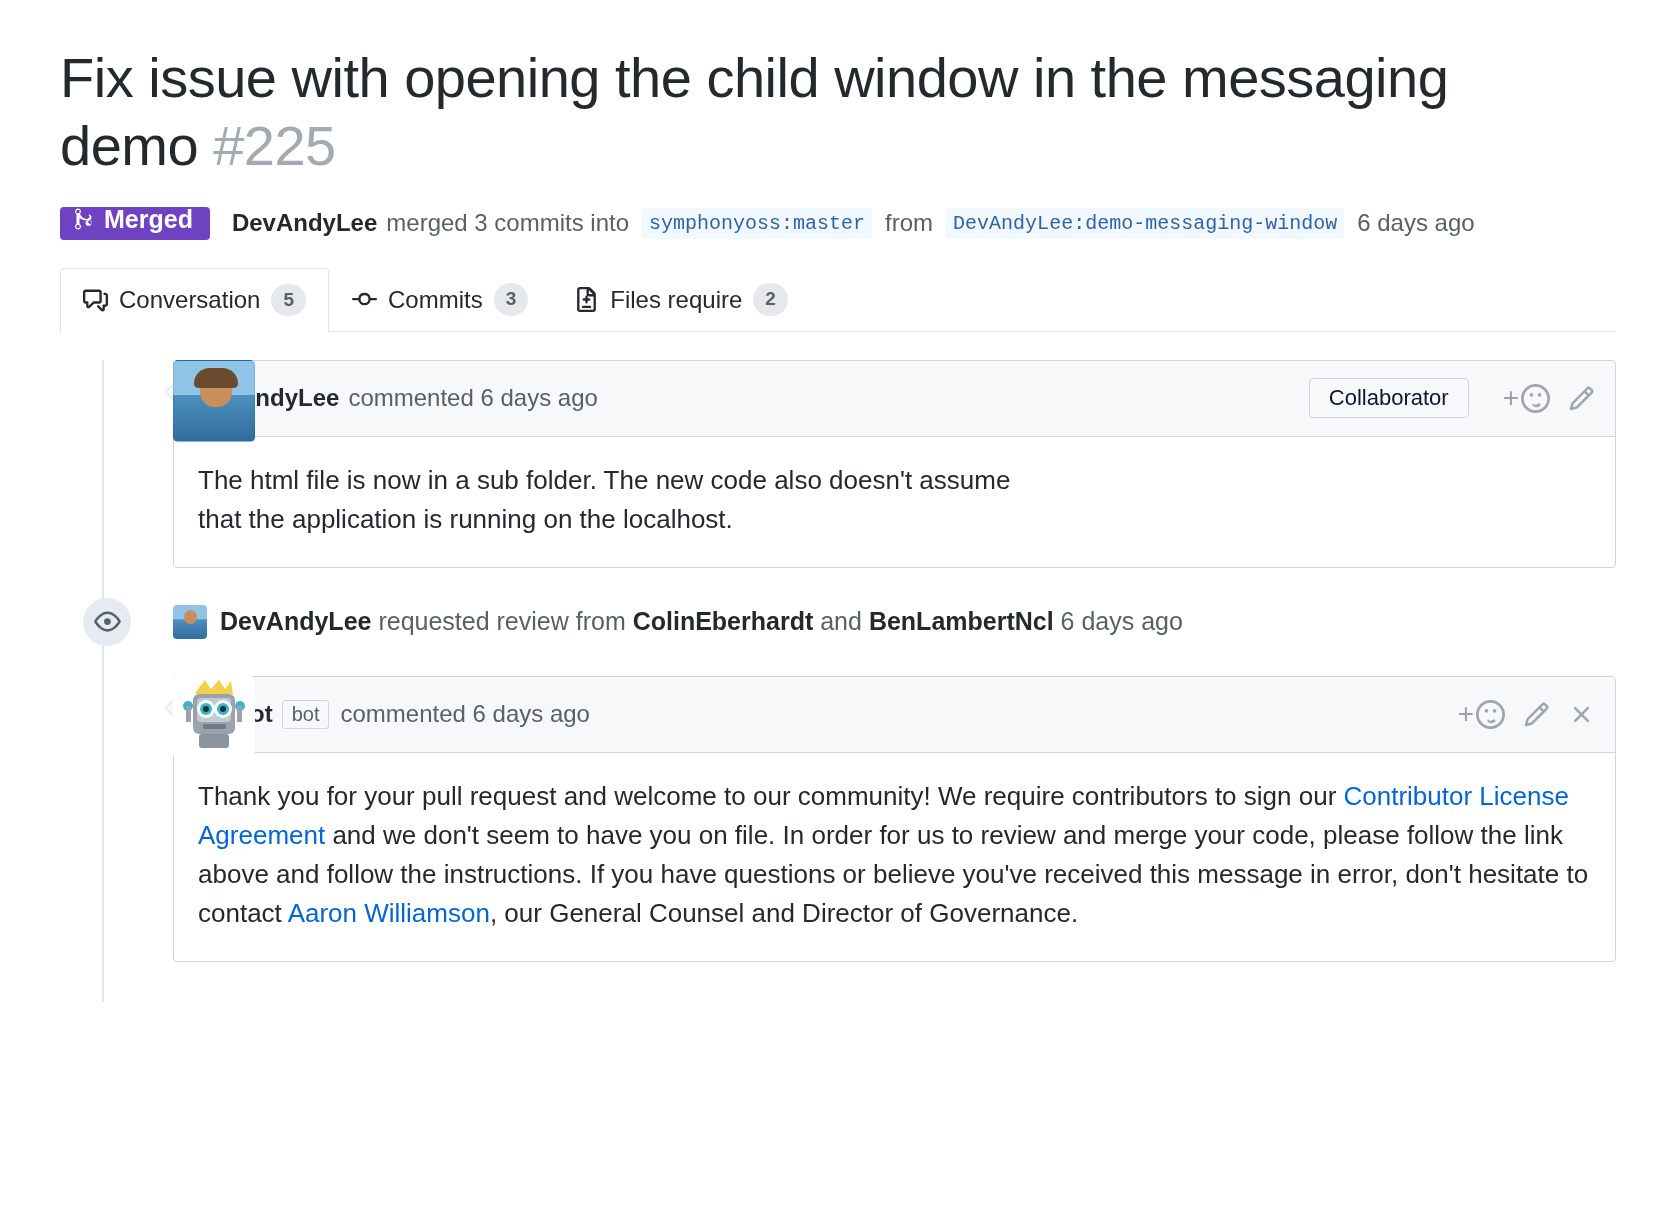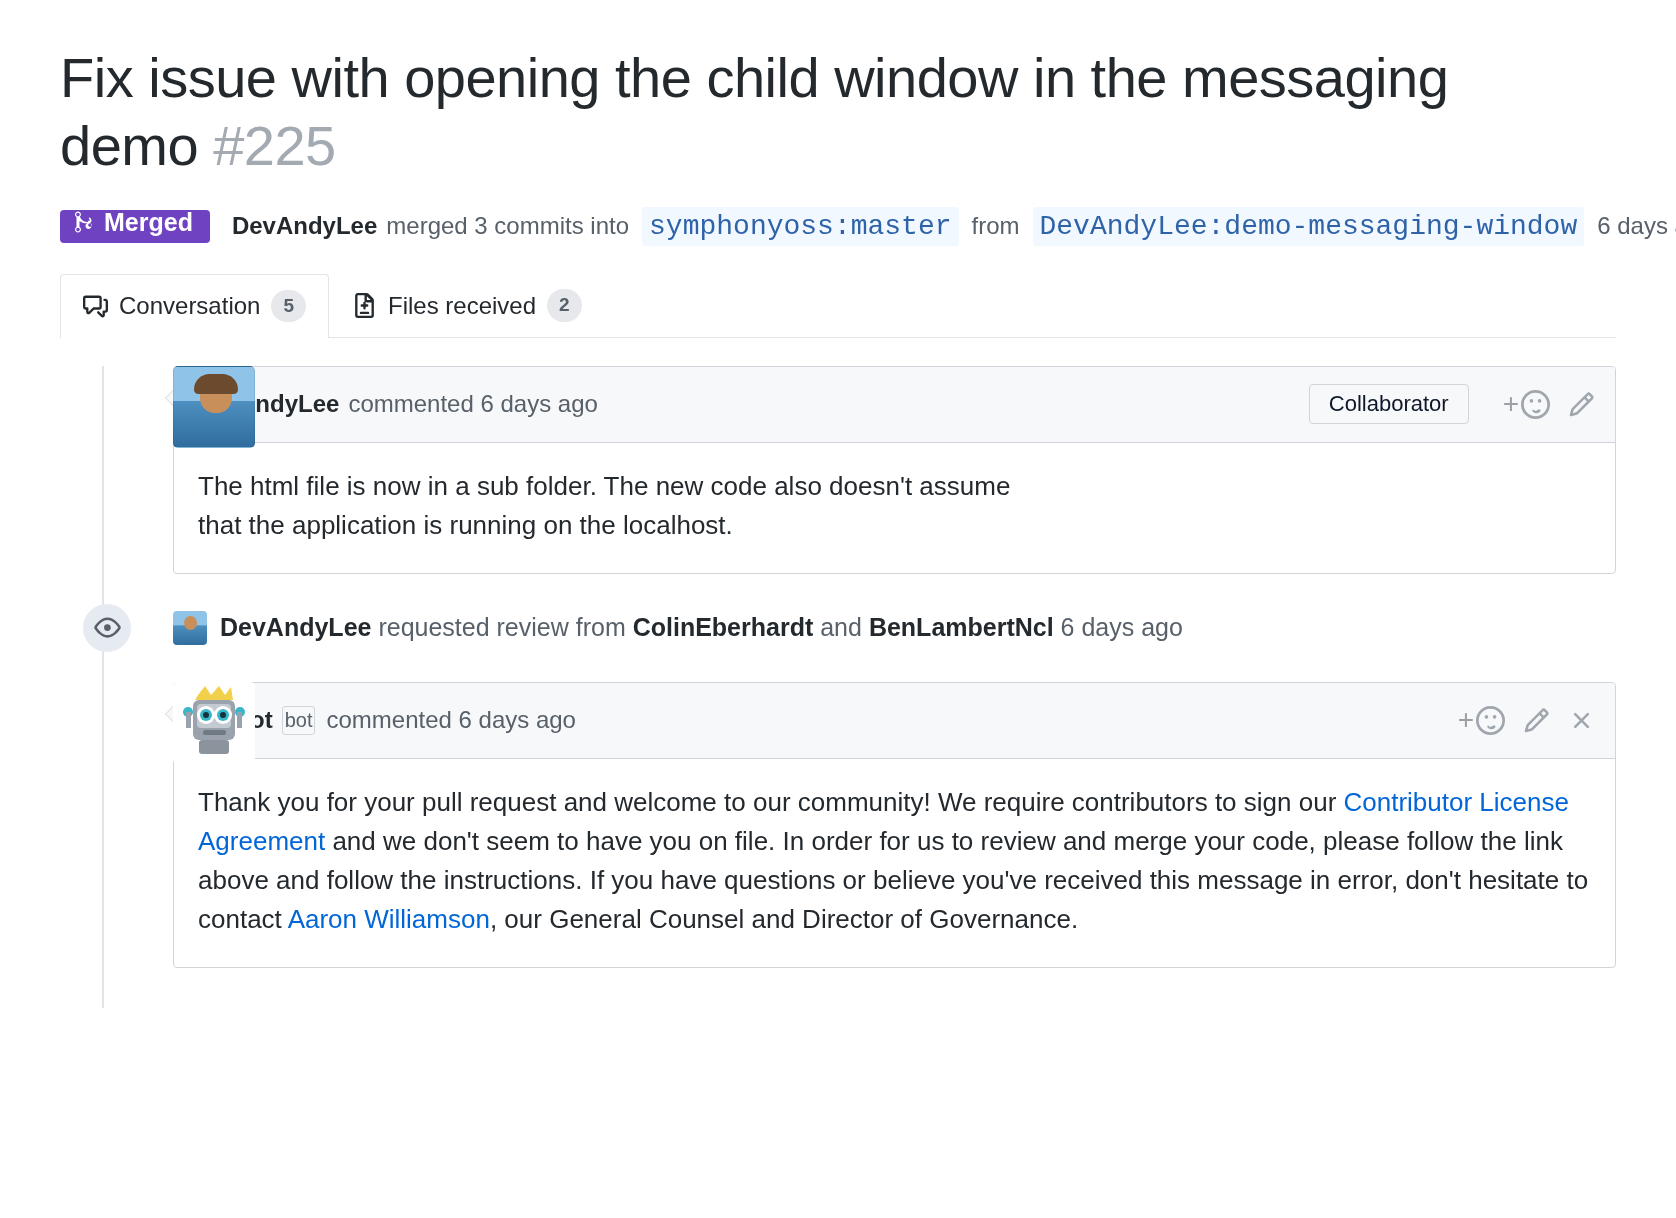--- a/index.html
+++ b/index.html
@@ -45,21 +45,21 @@
     margin-right: 22px;
   }
   .state-badge svg { margin-right: 9px; }
   .state-text b { color: #24292e; font-weight: bold; }
   .branch {
     font-family: "Liberation Mono", monospace;
     background: #f1f8ff;
     color: #2f63a8;
     border-radius: 3px;
     padding: 4px 7px;
-    font-size: 28px;
+    font-size: 20px;
     margin: 0 4px;
   }
   .state-text { display: inline-flex; align-items: center; gap: 9px; }
   .ago { color: #586069; }
 
   
   .tabs {
     display: flex;
     align-items: flex-end;
     margin-top: 28px;
@@ -157,21 +157,21 @@
     height: 76px;
     font-size: 24px;
     color: #586069;
   }
   .c-header .author { color: #24292e; font-weight: bold; margin-right: 9px; }
   .c-header .bot-tag {
     border: 1px solid #d1d5da;
     border-radius: 3px;
     color: #586069;
     font-size: 20px;
-    padding: 2px 2px;
+    padding: 2px 9px;
     margin-right: 11px;
   }
   .spacer { flex: 1; }
   .role-badge {
     border: 1px solid #d1d5da;
     border-radius: 4px;
     color: #0f172a;
     font-size: 22px;
     padding: 6px 19px;
     margin-right: 16px;
@@ -260,23 +260,30 @@
   <div class="tabs">
     <div class="tab active">
       <svg width="25" height="25" viewBox="0 0 16 16" fill="#24292e">
         <path d="M1.5 2.75a.25.25 0 0 1 .25-.25h8.5a.25.25 0 0 1 .25.25v5.5a.25.25 0 0 1-.25.25h-3.5a.75.75 0 0 0-.53.22L3.5 11.44V9.25a.75.75 0 0 0-.75-.75h-1a.25.25 0 0 1-.25-.25v-5.5ZM1.75 1A1.75 1.75 0 0 0 0 2.75v5.5C0 9.216.784 10 1.75 10H2v1.543a1.457 1.457 0 0 0 2.487 1.03L7.061 10h3.189A1.75 1.75 0 0 0 12 8.25v-5.5A1.75 1.75 0 0 0 10.25 1h-8.5ZM14.5 4.75a.25.25 0 0 0-.25-.25h-.5a.75.75 0 0 1 0-1.5h.5c.966 0 1.75.784 1.75 1.75v5.5A1.75 1.75 0 0 1 14.25 12H14v1.543a1.457 1.457 0 0 1-2.487 1.03L9.22 12.28a.75.75 0 1 1 1.06-1.06l2.22 2.22v-2.19a.75.75 0 0 1 .75-.75h1a.25.25 0 0 0 .25-.25v-5.5Z"></path>
       </svg>
       <span>Conversation</span>
       <span class="counter">5</span>
     </div>
     <div class="tab">
       <svg width="25" height="25" viewBox="0 0 16 16" fill="#24292e">
+        <path d="M10.5 7.75a2.5 2.5 0 1 1-5 0 2.5 2.5 0 0 1 5 0Zm1.43-.75a4.002 4.002 0 0 0-7.86 0H.75a.75.75 0 0 0 0 1.5h3.32a4.002 4.002 0 0 0 7.86 0h3.32a.75.75 0 0 0 0-1.5h-3.32Z"></path>
+      </svg>
+      <span>Commits</span>
+      <span class="counter">3</span>
+    </div>
+    <div class="tab">
+      <svg width="25" height="25" viewBox="0 0 16 16" fill="#24292e">
         <path d="M2 1.75C2 .784 2.784 0 3.75 0h5.586c.464 0 .909.184 1.237.513l2.914 2.914c.329.328.513.773.513 1.237v9.586A1.75 1.75 0 0 1 12.25 16h-8.5A1.75 1.75 0 0 1 2 14.25Zm1.75-.25a.25.25 0 0 0-.25.25v12.5c0 .138.112.25.25.25h8.5a.25.25 0 0 0 .25-.25V6h-2.75A1.75 1.75 0 0 1 8 4.25V1.5Zm5.75.56v2.19c0 .138.112.25.25.25h2.19ZM8 5.5a.75.75 0 0 1 .75.75v1h1a.75.75 0 0 1 0 1.5h-1v1a.75.75 0 0 1-1.5 0v-1h-1a.75.75 0 0 1 0-1.5h1v-1A.75.75 0 0 1 8 5.5Zm-2.25 6.5h4.5a.75.75 0 0 1 0 1.5h-4.5a.75.75 0 0 1 0-1.5Z"></path>
       </svg>
-      <span>Files received</span>
+      <span>Files require</span>
       <span class="counter">2</span>
     </div>
   </div>
 
   <div class="timeline">
     <div class="tl-line"></div>
 
     <div style="position:relative;">
       <div class="avatar andy"></div>
       <div class="comment">

